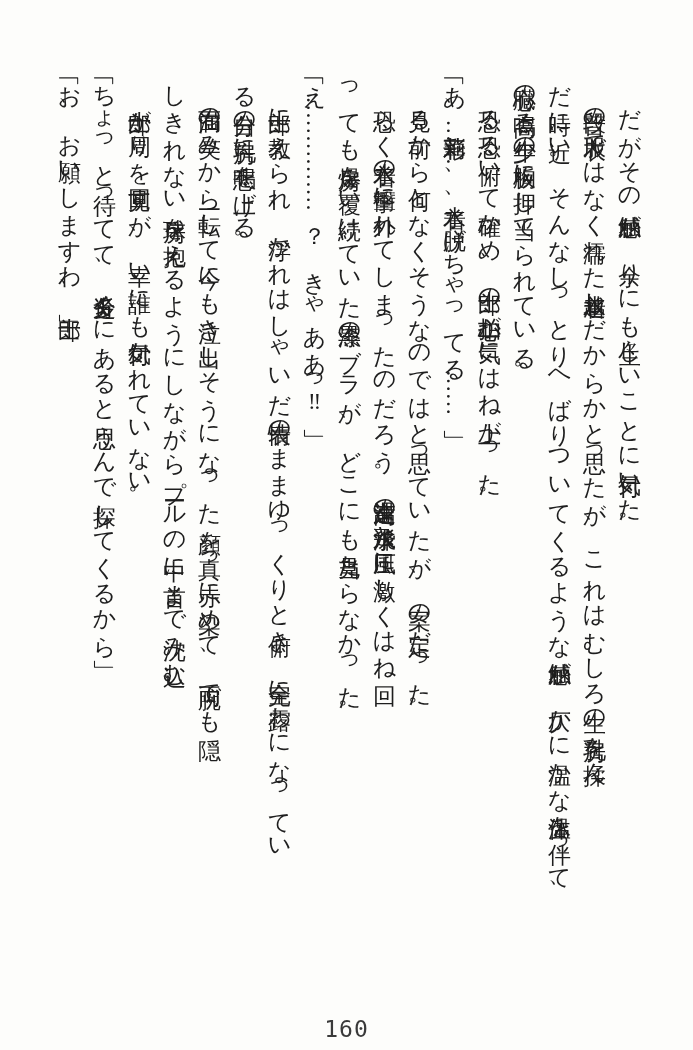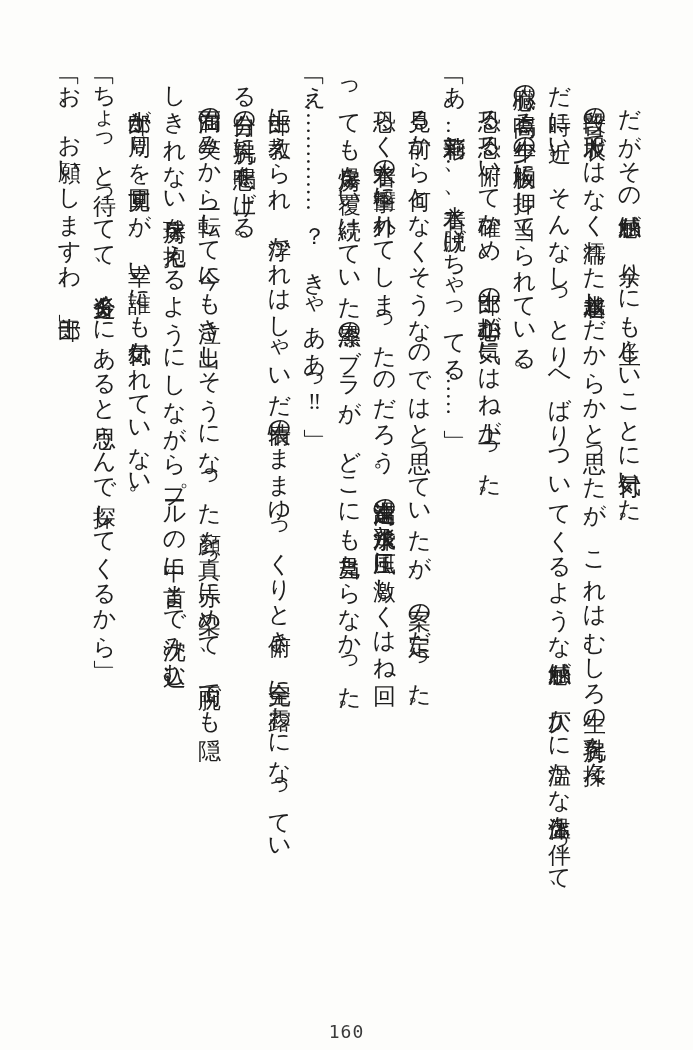--- a/index.html
+++ b/index.html
@@ -30,21 +30,21 @@
     line-height: 35px;
     width: 35px;
     white-space: pre;
   }
   .page-number {
     position: absolute;
     left: 50%;
     bottom: 8px;
     transform: translateX(-50%);
     font-family: "DejaVu Sans Mono", monospace;
-    font-size: 18px;
+    font-size: 23px;
     color: #3a3a3a;
     letter-spacing: 1px;
   }
 </style>
 </head>
 <body>
 
 <div class="page">
   <div class="text-block">
     <div class="tline">　だがその感触が、余りにも生々しいことに気付いた。</div>

